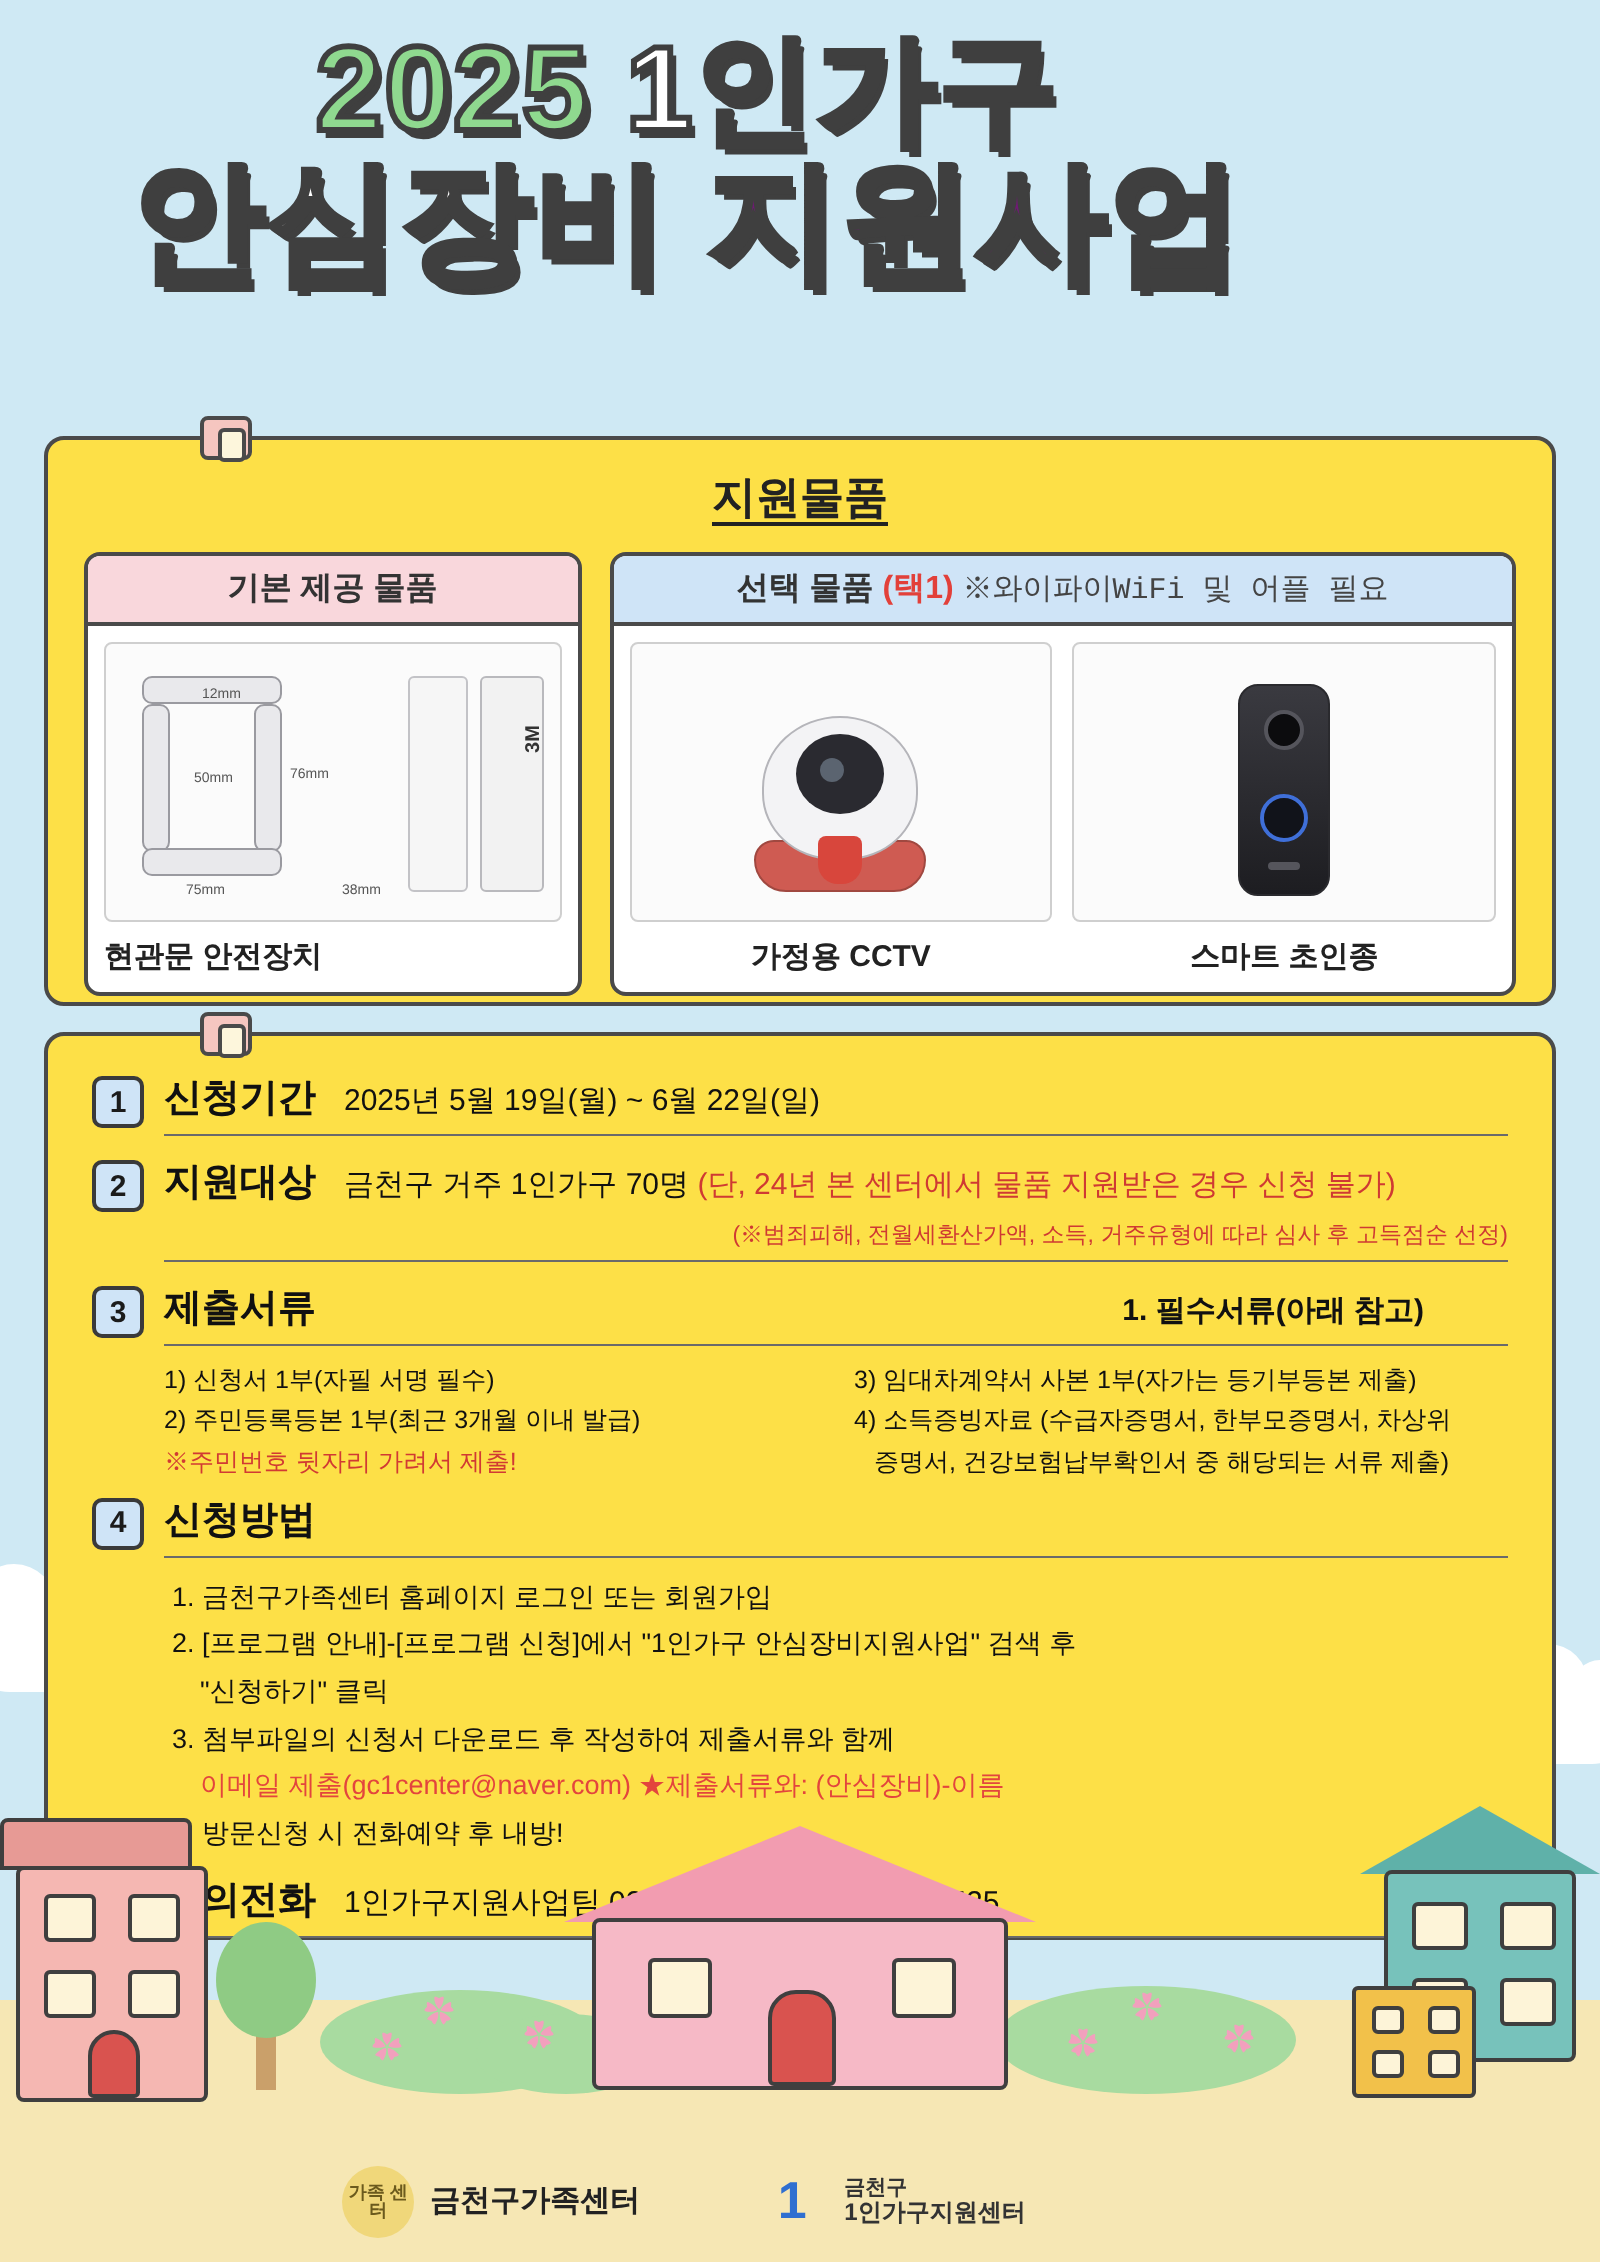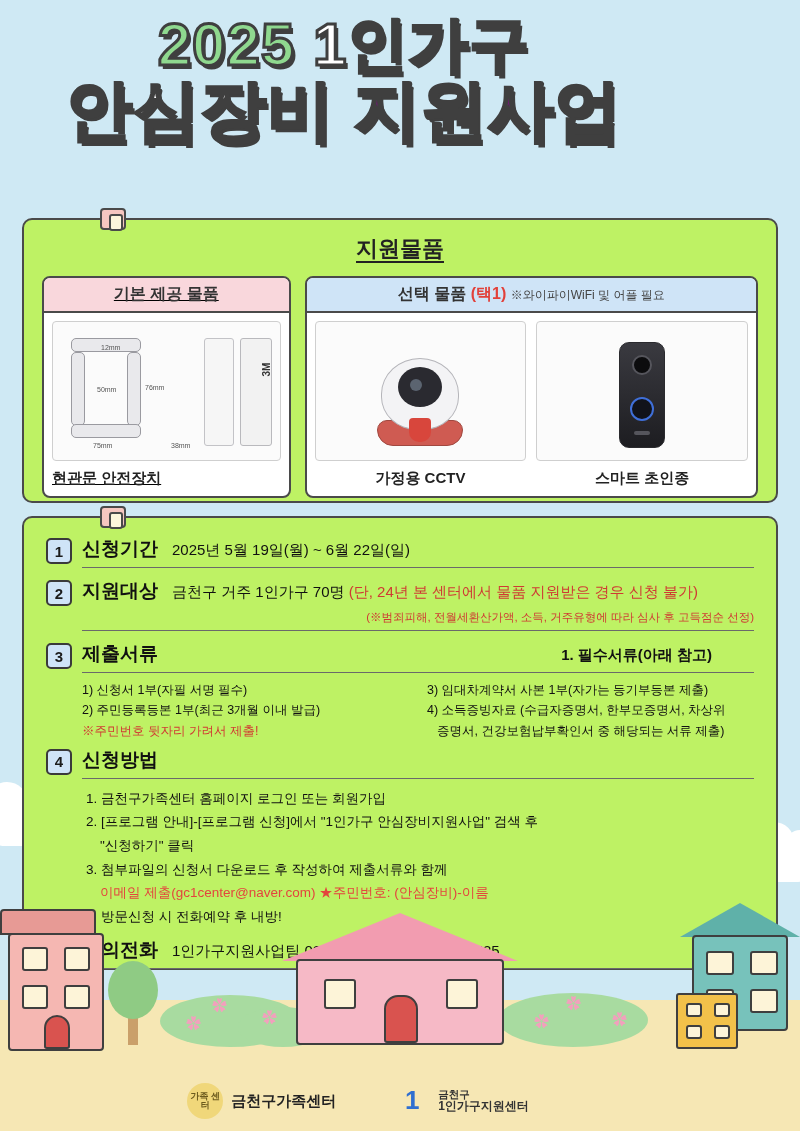--- a/index.html
+++ b/index.html
@@ -31,49 +31,49 @@
   .title-wrap { position:absolute; left:0; top:14px; width:688px; text-align:center; }
   .title-line { font-weight:bold; letter-spacing:1px; line-height:1.02; }
   .t1 { font-size:60px; color:#8fd98f; -webkit-text-stroke:3px #3f3f3f; text-shadow:3px 4px 0 #3f3f3f; }
   .t1 .white { color:#ffffff; }
   .t2 { font-size:66px; margin-top:2px; }
   .t2 .a { color:#ffffff; -webkit-text-stroke:3px #3f3f3f; text-shadow:3px 4px 0 #3f3f3f; }
   .t2 .b { color:#701a75; -webkit-text-stroke:3px #3f3f3f; text-shadow:3px 4px 0 #3f3f3f; }
 
   
   .panel {
-    position:absolute; background:#bef264; border:2px solid #4a4a4a; border-radius:10px;
+    position:absolute; background:#fde047; border:2px solid #4a4a4a; border-radius:10px;
   }
   .clip {
     position:absolute; left:76px; top:-12px; width:26px; height:22px;
     background:#f6c6c0; border:2px solid #4a4a4a; border-radius:4px;
   }
   .clip::after{
     content:""; position:absolute; left:7px; top:4px; width:10px; height:13px;
     border:2px solid #4a4a4a; border-radius:3px; background:#fdf6dc;
   }
 
   
   #items-panel { left:22px; top:218px; width:756px; height:285px; }
   .items-title {
     text-align:center; font-size:22px; font-weight:bold; color:#222; margin-top:14px;
     text-decoration: underline; text-underline-offset:5px;
   }
   .items-row { display:flex; gap:14px; padding:12px 18px 0 18px; }
   .box { border:2px solid #4a4a4a; border-radius:8px; background:#fff; }
-  .box-basic { width:250px;text-decoration:underline; }
+  .box-basic { width:250px; }
   .box-choice { width:456px; }
   .box-head {
     border-bottom:2px solid #4a4a4a; border-radius:6px 6px 0 0; padding:6px 8px;
     font-size:16px; font-weight:bold; text-align:center; color:#333;
   }
   .head-pink { background:#f9d7dc; }
   .head-blue { background:#cfe4f7; }
   .head-choice .pick { color:#e2403a; }
-  .head-choice .note { font-size:12px; font-weight:normal; color:#444; }
+  .head-choice .note { font-size:15px; font-weight:normal; color:#444;font-family:Liberation Mono, monospace; }
   .box-body { padding:8px; }
   .prod-row { display:flex; gap:10px; }
   .prod { flex:1; text-align:center; }
   .prod-img {
     height:140px; border:1px solid #cfcfcf; background:#fbfbfb; border-radius:4px;
     position:relative; overflow:hidden;
   }
   .prod-cap { font-size:15px; font-weight:bold; margin-top:8px; color:#222; }
 
   
@@ -136,21 +136,21 @@
     position:absolute; left:680px; bottom:194px; width:0; height:0;
     border-left:60px solid transparent; border-right:60px solid transparent; border-bottom:34px solid #5fb1a9;
   }
   .h-right-b { left:676px; bottom:82px; width:62px; height:56px; background:#f2c14a; border:2px solid #3f3f3f; border-radius:3px; }
   .bush { position:absolute; background:#a8dba0; border-radius:50%; }
   .tree-trunk { position:absolute; background:#caa06a; }
   .tree-top { position:absolute; background:#8fcb84; border-radius:50%; }
   .flower { position:absolute; color:#f2a0bd; font-size:15px; }
 
   
-  .footer { position:absolute; left:16px; bottom:12px; width:684px; display:flex; justify-content:center; align-items:center; gap:58px; }
+  .footer { position:absolute; left:0; bottom:12px; width:684px; display:flex; justify-content:center; align-items:center; gap:58px; }
   .logo { display:flex; align-items:center; gap:8px; }
   .logo-mark {
     width:36px; height:36px; border-radius:50%; background:#f0d77a;
     display:flex; align-items:center; justify-content:center; font-size:9px; color:#6b5a1d; font-weight:bold; line-height:1.05; text-align:center;
   }
   .logo-mark.blue { background:transparent; color:#2f6fd0; font-size:26px; }
   .logo-text { font-size:15px; font-weight:bold; color:#222; line-height:1.15; }
   .logo-text .small { display:block; font-size:12px; font-weight:bold; color:#333; }
   .logo-text .tiny { display:block; font-size:10.5px; font-weight:bold; color:#333; }
 </style>
@@ -287,21 +287,21 @@
       <div class="num">4</div>
       <div class="rowbody">
         <div class="rowhead">
           <div class="rlabel">신청방법</div>
         </div>
         <div class="steps">
           <div>1. 금천구가족센터 홈페이지 로그인 또는 회원가입</div>
           <div>2. [프로그램 안내]-[프로그램 신청]에서 "1인가구 안심장비지원사업" 검색 후</div>
           <span class="indent">"신청하기" 클릭</span>
           <div>3. 첨부파일의 신청서 다운로드 후 작성하여 제출서류와 함께</div>
-          <span class="indent hl">이메일 제출(gc1center@naver.com) ★주민번호: (안심장비)-이름</span>
+          <span class="indent hl">이메일 제출(gc1center@naver.com) ★제출서류와: (안심장비)-이름</span>
           <div>4. 방문신청 시 전화예약 후 내방!</div>
         </div>
       </div>
     </div>
 
     <div class="row" style="margin-top:8px;">
       <div class="num">5</div>
       <div class="rowbody">
         <div class="rowhead">
           <div class="rlabel">문의전화</div>

